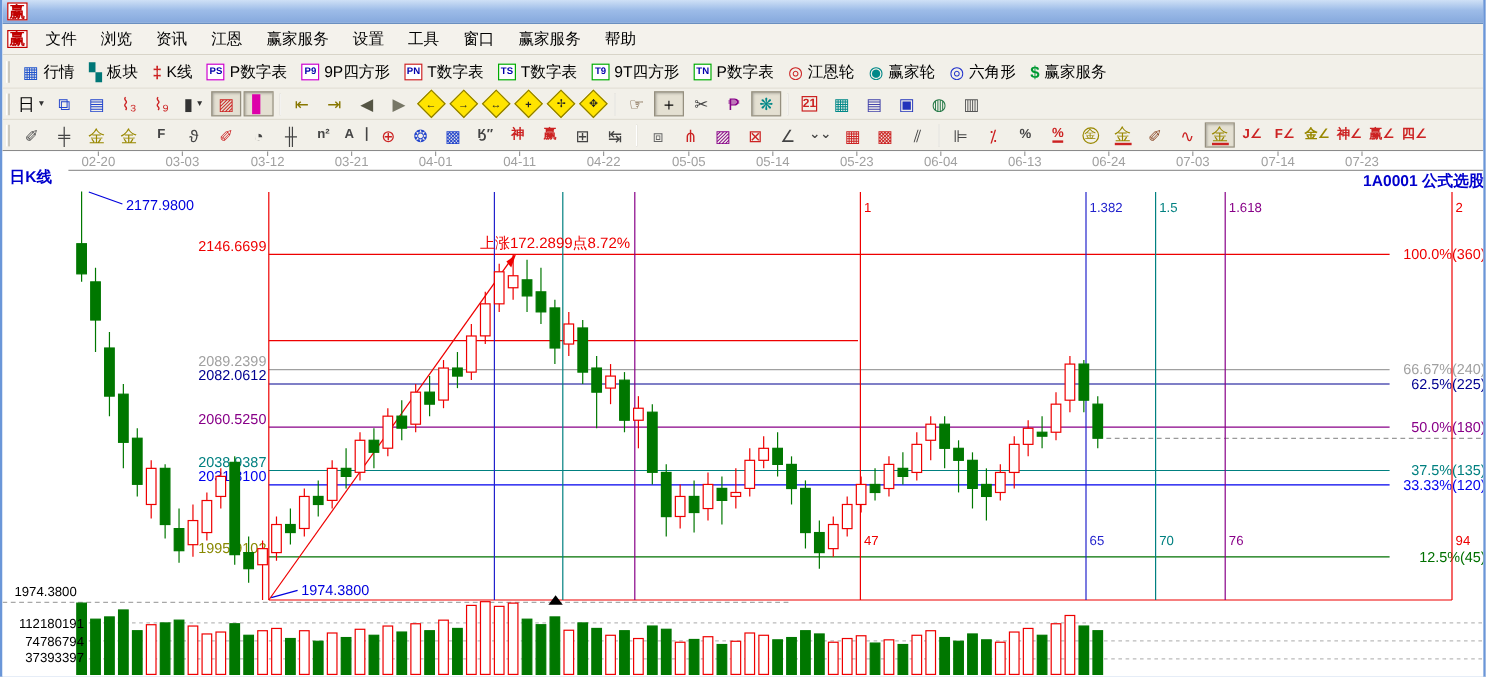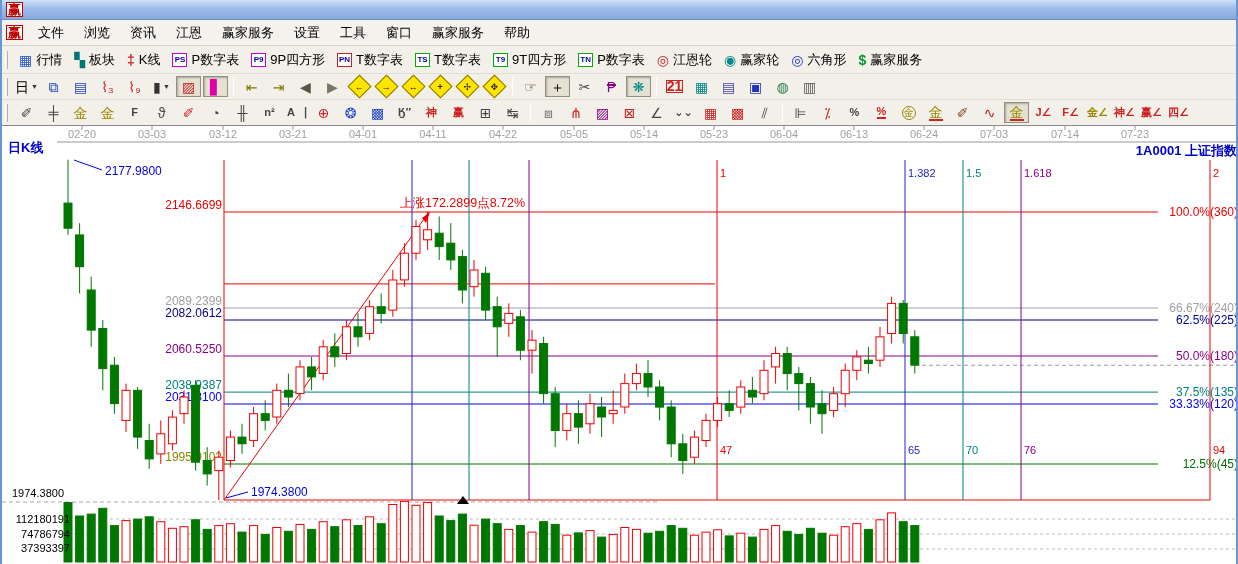--- a/index.html
+++ b/index.html
@@ -27,21 +27,21 @@
   .tb-grip{width:3px;height:18px;border-left:1px solid #ffffff;border-right:1px solid #b4b0a2;margin:0 5px 0 3px;}
   .tb-sep{width:1px;height:18px;background:#b4b0a2;border-right:1px solid #ffffff;margin:0 4px;}
   .tb-btn{display:inline-flex;align-items:center;gap:4px;padding:2px 6px;color:#000;}
   .icon-badge{display:inline-flex;align-items:center;justify-content:center;width:15px;height:14px;
     border:1px solid;background:#fff;font-size:8px;font-weight:bold;color:#0000aa;letter-spacing:0;}
   .glyph{display:inline-block;line-height:1;}
   .tbi{display:inline-flex;align-items:center;justify-content:center;width:25px;height:21px;
     font-size:14px;margin:0 1px;border:1px solid transparent;position:relative;}
   .tbi.pressed{border:1px solid #958f7f;background:#e4e0d2;box-shadow:inset 1px 1px 2px rgba(0,0,0,.25);}
   .tbi .dd{font-size:7px;color:#333;margin-left:2px;}
-  .tbi .boxed{border:1px solid #cc2222;font-size:14px;font-weight:bold;padding:0 0;line-height:11px;}
+  .tbi .boxed{border:1px solid #cc2222;font-size:10px;font-weight:bold;padding:0 0;line-height:11px;}
   .tbi .circle{border:1.5px solid #998800;border-radius:50%;padding:0 1px;font-size:10px;line-height:12px;}
   .tbi .underline{border-bottom:2px solid #cc2222;}
   .tbi .txt{font-size:11px;font-weight:bold;}
   .diamond{width:17px;height:17px;background:#ffe400;border:1px solid #8a7a00;transform:rotate(45deg);
     display:inline-flex;align-items:center;justify-content:center;margin:0 2px;}
   .diamond>span{transform:rotate(-45deg);font-size:9px;font-weight:bold;color:#222;}
   
   #chart-region{position:absolute;left:0;top:126px;width:1238px;height:438px;background:#fff;}
   #chart-svg-holder{position:absolute;left:0;top:0;width:1238px;height:438px;}
   .corner-label{position:absolute;font-size:13px;color:#0000cc;font-weight:bold;}
@@ -680,16 +680,16 @@
           <line x1="224" y1="372" x2="246" y2="366" stroke="#0000dd" stroke-width="1"></line>
           <text x="249" y="370" fill="#0000dd" font-size="12" text-anchor="start">1974.3800</text>
           <text x="398" y="81" fill="#ee0000" font-size="12.5" text-anchor="start">上涨172.2899点8.72%</text>
           <text x="10" y="371" fill="#000000" font-size="11" text-anchor="start">1974.3800</text>
           <text x="68" y="397" fill="#000000" font-size="11" text-anchor="end">112180191</text>
           <text x="68" y="412" fill="#000000" font-size="11" text-anchor="end">74786794</text>
           <text x="68" y="426" fill="#000000" font-size="11" text-anchor="end">37393397</text>
           <polygon points="455,378 467,378 461,370" fill="#000000"></polygon>
         </svg></div>
     <div id="period-label" class="corner-label">日K线</div>
-    <div id="symbol-label" class="corner-label">1A0001  上证指数</div>
+    <div id="symbol-label" class="corner-label">1A0001  公式选股</div>
   </div>
 
 </div>
 
 </body></html>

